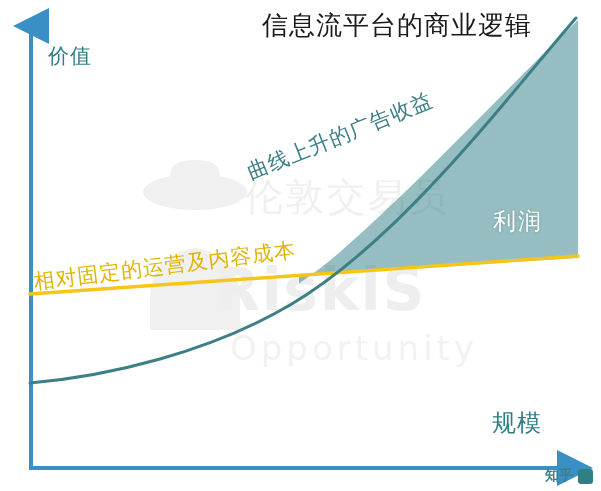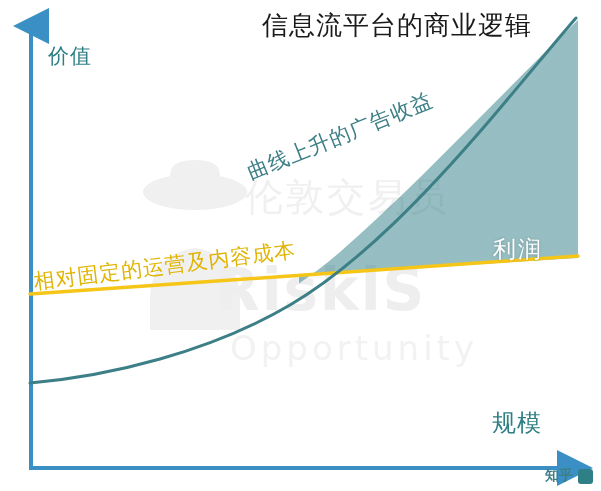--- a/index.html
+++ b/index.html
@@ -96,21 +96,20 @@
 
   .label-profit {
     position: absolute;
     left: 493px;
     top: 206px;
     font-size: 23px;
     color: #ffffff;
     font-family: "DejaVu Sans", sans-serif;
     letter-spacing: 2px;
     text-shadow: 0 0 3px rgba(0,0,0,0.25);
-    margin-top: 28px;
   }
 
   .credit {
     position: absolute;
     right: 8px;
     bottom: 6px;
     display: flex;
     align-items: center;
     gap: 5px;
     font-size: 13px;

